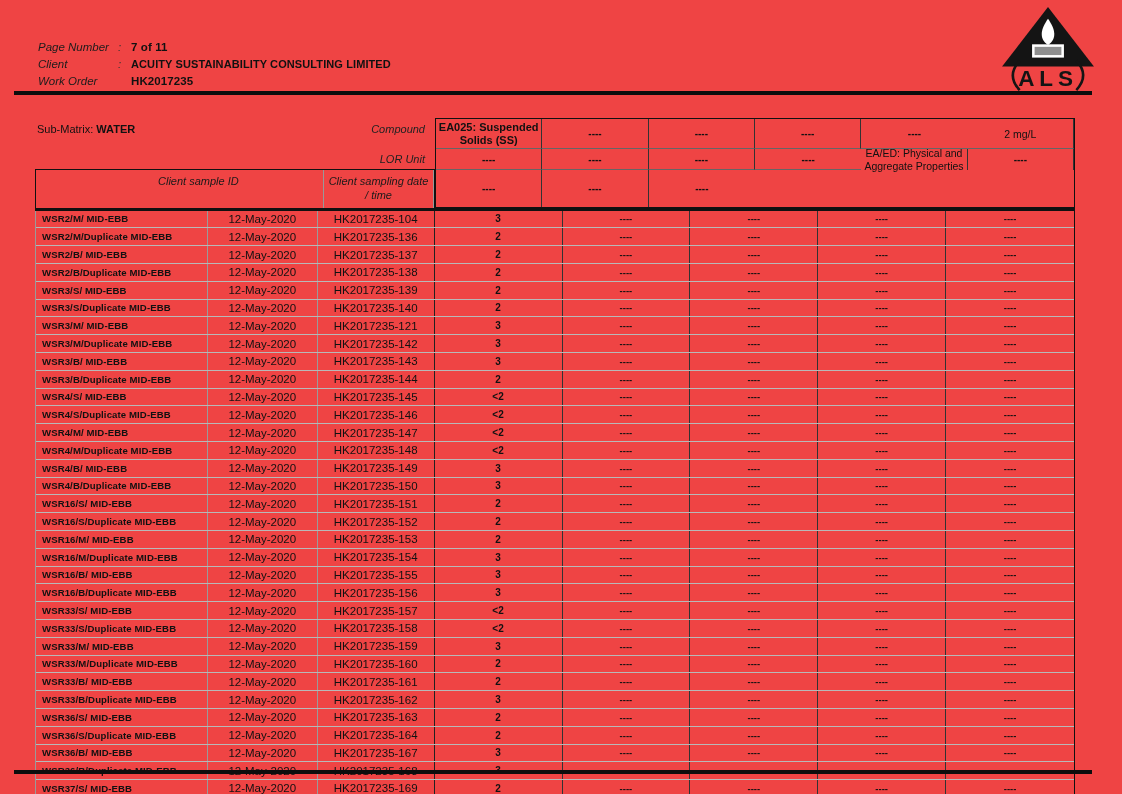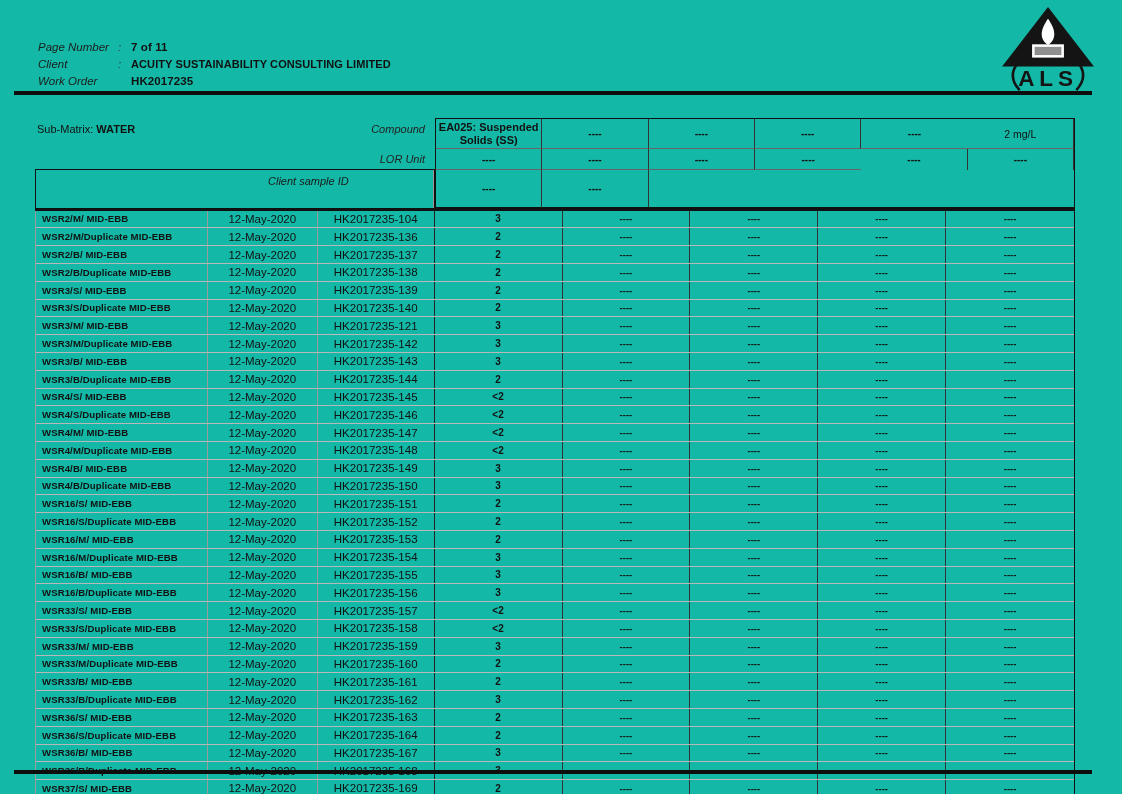--- a/index.html
+++ b/index.html
@@ -1,16 +1,16 @@
 <!DOCTYPE html>
 <html><head>
 <meta charset="utf-8">
 <style>
   html,body { margin:0; padding:0; background:#ffffff; }
-  .page { position:relative; width:1122px; height:794px; background:#14b8a6; overflow:hidden;
+  .page { position:relative; width:1122px; height:794px; background:#ef4444; overflow:hidden;
           font-family:"Liberation Sans", sans-serif; color:#111; }
 
   
   .meta { position:absolute; left:38px; top:38px; }
   .meta-row { display:flex; align-items:center; height:17px; font-size:11.5px; }
   .meta-label { width:80px; font-style:italic; color:#1c1c1c; }
   .meta-colon { width:13px; color:#333; font-style:italic; }
   .meta-value { font-weight:bold; letter-spacing:.1px; }
   .meta-row:nth-child(2) .meta-value { font-size:11px; }
 
@@ -113,20 +113,24 @@
             <span>Sub-Matrix:</span>
             <b>WATER</b>
           </span>
           <span class="compound-label">Compound</span>
         </div>
         <div class="hl-b">
           <span class="lor-label">LOR Unit</span>
         </div>
         <div class="hl-c">
           <div class="hc hc-1">Client sample ID</div>
+          <div class="hc hc-2">
+            <div>Client sampling date</div>
+            <div>/ time</div>
+          </div>
         </div>
       </div>
       <div id="header-right">
           <div class="hcell h-analyte">
             <div>EA025: Suspended</div>
             <div>Solids (SS)</div>
           </div>
           <div class="hcell h-dash">
             <div>----</div>
           </div>
@@ -147,20 +151,24 @@
           </div>
           <div class="hcell h-dash">
             <div>----</div>
           </div>
           <div class="hcell h-dash">
             <div>----</div>
           </div>
           <div class="hcell h-dash">
             <div>----</div>
           </div>
+          <div class="hcell h-method">
+            <div>EA/ED: Physical and</div>
+            <div>Aggregate Properties</div>
+          </div>
           <div class="hcell h-dash">
             <div>----</div>
           </div>
           <div class="hcell h-dash">
             <div>----</div>
           </div>
           <div class="hcell h-dash">
             <div>----</div>
           </div>
           <div class="hcell h-dash">

